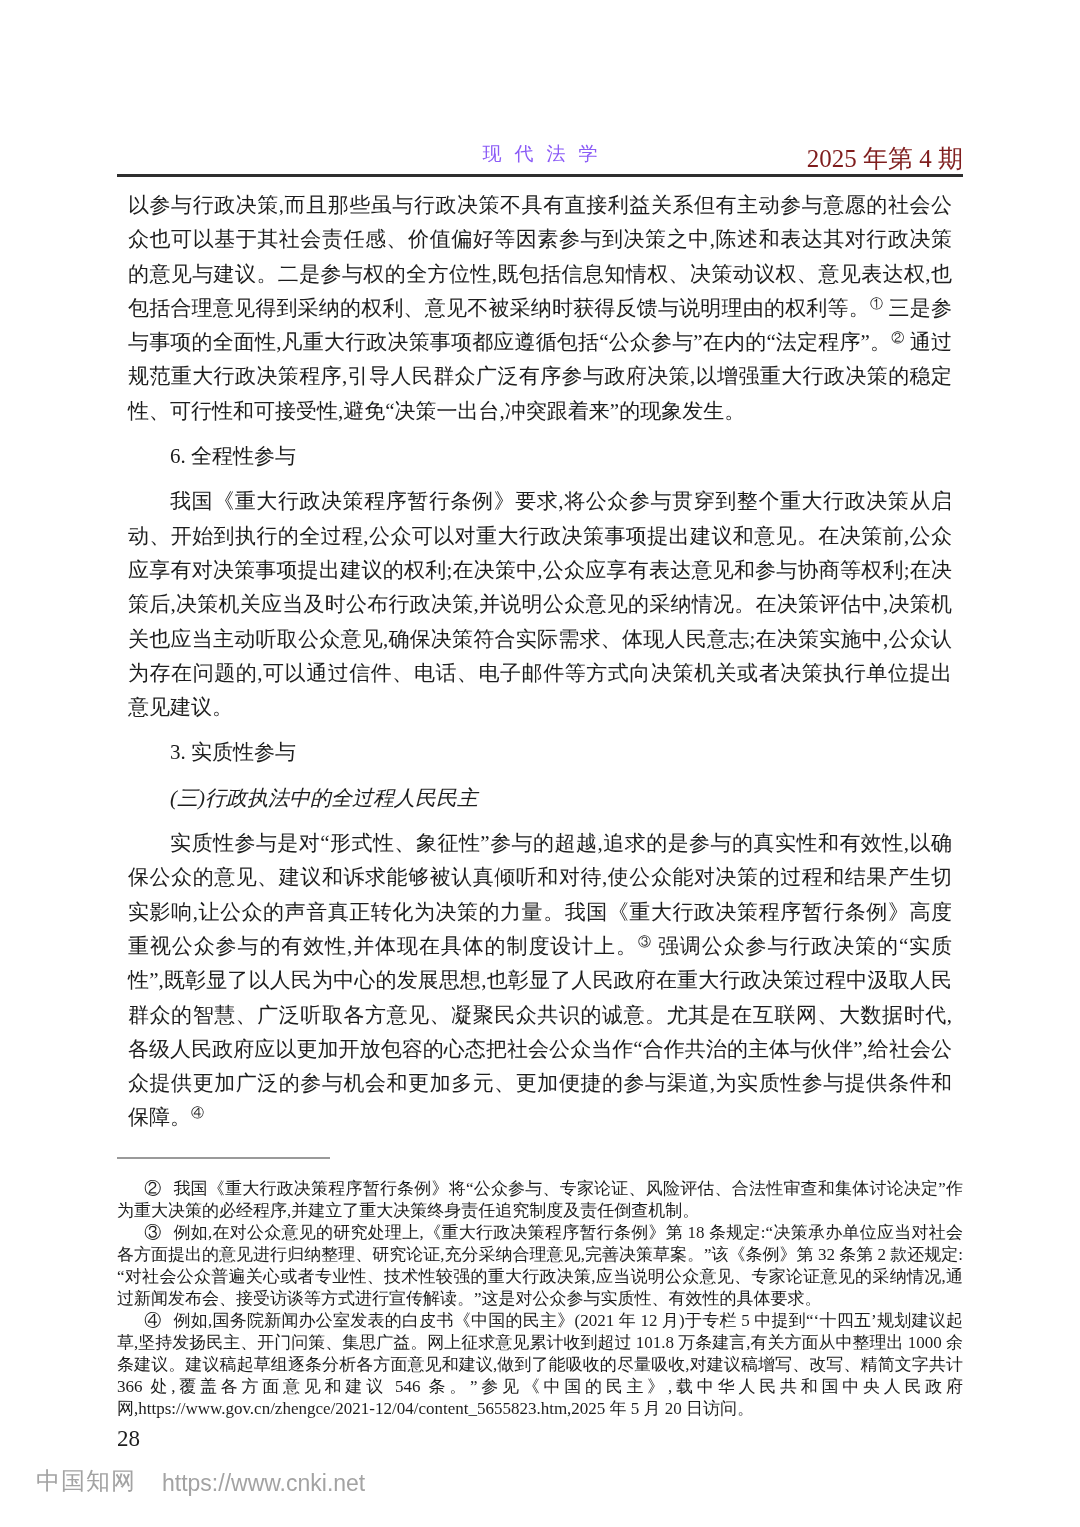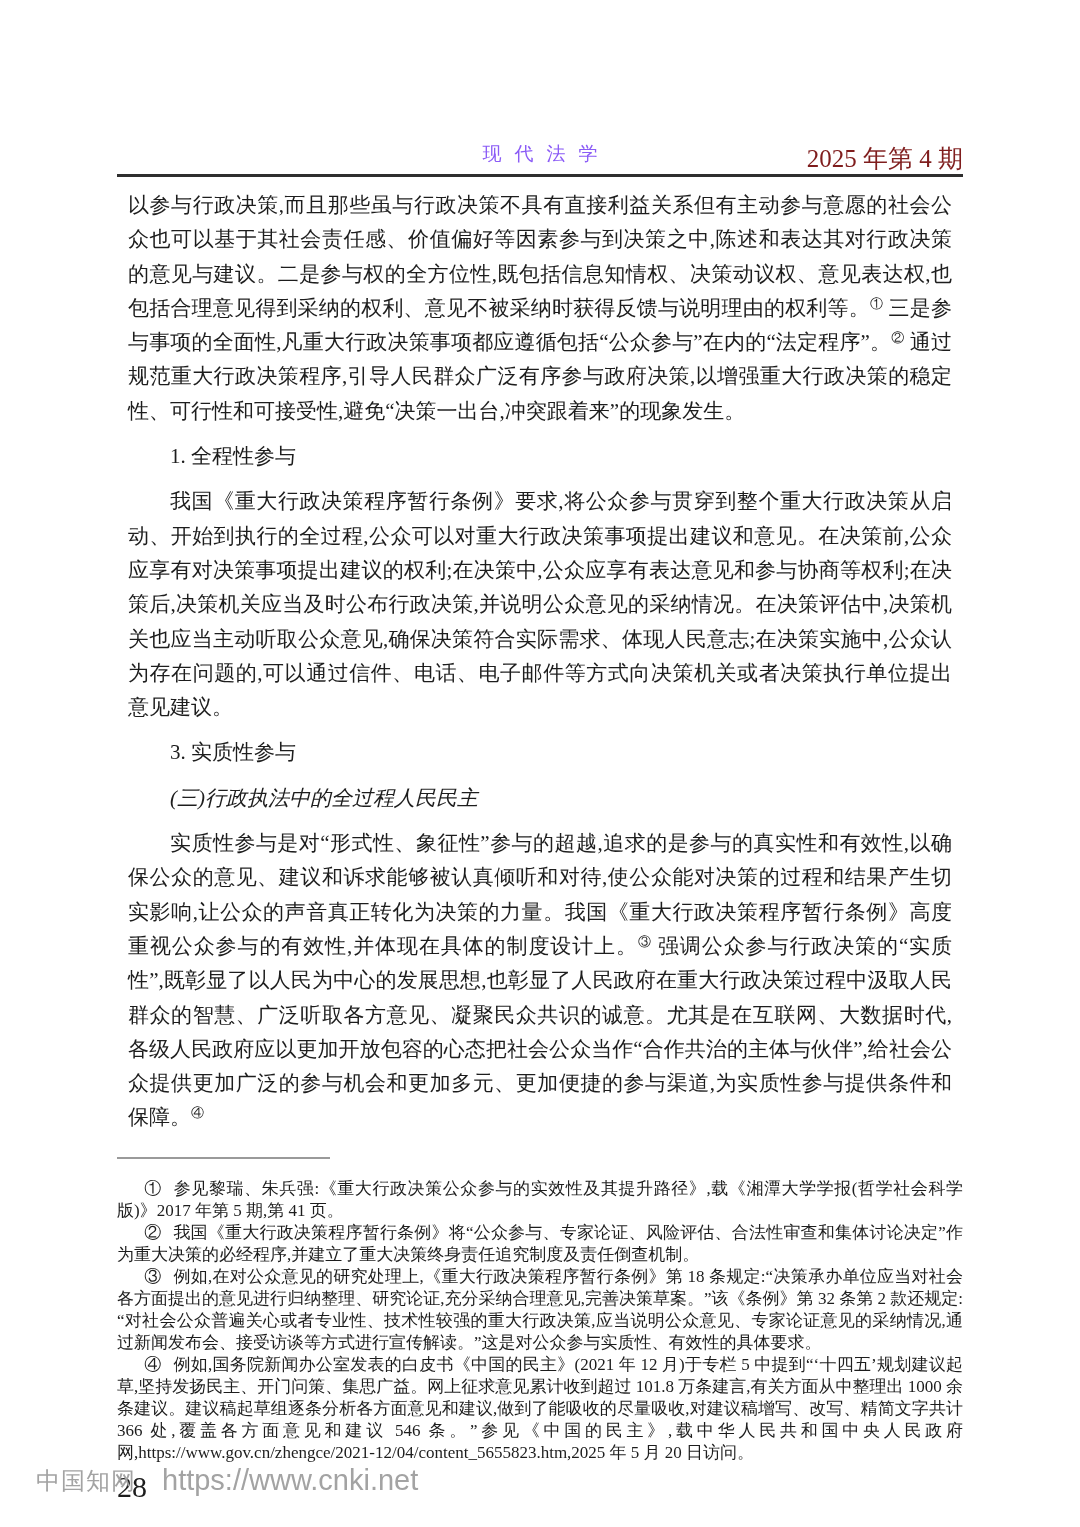--- a/index.html
+++ b/index.html
@@ -33,56 +33,55 @@
   
   .fn-rule{width:213px;height:2px;background:#9a9a9a;margin-top:22px;}
   .footnotes{
     margin-top:19px;
     font-size:17px;line-height:22px;
     text-align:justify;text-justify:inter-ideograph;
   }
   .footnotes p{margin:0;text-indent:1.6em;}
   .fn-num{margin-right:12px;}
   
-  .page-num{margin-top:6px;font-size:30px;color:#1d1d1d;}
+  .page-num{margin-top:6px;font-size:23px;color:#1d1d1d;}
   
   .watermark{
     position:absolute;left:36px;bottom:30px;
     display:flex;align-items:flex-end;gap:26px;
     font-family:"Liberation Sans","DejaVu Sans",sans-serif;
     color:#a3a3a3;
   }
   .wm-name{font-size:24px;letter-spacing:1px;}
-  .wm-url{font-size:29px;}
+  .wm-url{font-size:23px;}
 </style>
 </head>
 <body>
 
 <div class="page">
   <div class="content">
 
     <div class="header-row">
       <div class="journal-title">现代法学</div>
       <div class="issue-label">2025 年第 4 期</div>
     </div>
     <div class="header-rule"></div>
 
     <div class="body-text">
         <p><span>以参与行政决策,而且那些虽与行政决策不具有直接利益关系但有主动参与意愿的社会公众也可以基于其社会责任感、价值偏好等因素参与到决策之中,陈述和表达其对行政决策的意见与建议。二是参与权的全方位性,既包括信息知情权、决策动议权、意见表达权,也包括合理意见得到采纳的权利、意见不被采纳时获得反馈与说明理由的权利等。</span><sup>①</sup><span> 三是参与事项的全面性,凡重大行政决策事项都应遵循包括“公众参与”在内的“法定程序”。</span><sup>②</sup><span> 通过规范重大行政决策程序,引导人民群众广泛有序参与政府决策,以增强重大行政决策的稳定性、可行性和可接受性,避免“决策一出台,冲突跟着来”的现象发生。</span></p>
-        <p class="indent">1. 全程性参与</p>
+        <p class="indent">6. 全程性参与</p>
         <p class="indent"><span>我国《重大行政决策程序暂行条例》要求,将公众参与贯穿到整个重大行政决策从启动、开始到执行的全过程,公众可以对重大行政决策事项提出建议和意见。在决策前,公众应享有对决策事项提出建议的权利;在决策中,公众应享有表达意见和参与协商等权利;在决策后,决策机关应当及时公布行政决策,并说明公众意见的采纳情况。在决策评估中,决策机关也应当主动听取公众意见,确保决策符合实际需求、体现人民意志;在决策实施中,公众认为存在问题的,可以通过信件、电话、电子邮件等方式向决策机关或者决策执行单位提出意见建议。</span></p>
         <p class="indent">3. 实质性参与</p>
         <p class="indent kai">(三)行政执法中的全过程人民民主</p>
         <p class="indent"><span>实质性参与是对“形式性、象征性”参与的超越,追求的是参与的真实性和有效性,以确保公众的意见、建议和诉求能够被认真倾听和对待,使公众能对决策的过程和结果产生切实影响,让公众的声音真正转化为决策的力量。我国《重大行政决策程序暂行条例》高度重视公众参与的有效性,并体现在具体的制度设计上。</span><sup>③</sup><span> 强调公众参与行政决策的“实质性”,既彰显了以人民为中心的发展思想,也彰显了人民政府在重大行政决策过程中汲取人民群众的智慧、广泛听取各方意见、凝聚民众共识的诚意。尤其是在互联网、大数据时代,各级人民政府应以更加开放包容的心态把社会公众当作“合作共治的主体与伙伴”,给社会公众提供更加广泛的参与机会和更加多元、更加便捷的参与渠道,为实质性参与提供条件和保障。</span><sup>④</sup></p>
       </div>
 
     <div class="fn-rule"></div>
 
     <div class="footnotes">
-        <p><span class="fn-num">①</span><span>参见黎瑞、朱兵强:《重大行政决策公众参与的实效性及其提升路径》,载《湘潭大学学报(哲学社会科学版)》2017 年第 5 期,第 41 页。</span></p>
         <p><span class="fn-num">②</span><span>我国《重大行政决策程序暂行条例》将“公众参与、专家论证、风险评估、合法性审查和集体讨论决定”作为重大决策的必经程序,并建立了重大决策终身责任追究制度及责任倒查机制。</span></p>
         <p><span class="fn-num">③</span><span>例如,在对公众意见的研究处理上,《重大行政决策程序暂行条例》第 18 条规定:“决策承办单位应当对社会各方面提出的意见进行归纳整理、研究论证,充分采纳合理意见,完善决策草案。”该《条例》第 32 条第 2 款还规定:“对社会公众普遍关心或者专业性、技术性较强的重大行政决策,应当说明公众意见、专家论证意见的采纳情况,通过新闻发布会、接受访谈等方式进行宣传解读。”这是对公众参与实质性、有效性的具体要求。</span></p>
         <p><span class="fn-num">④</span><span>例如,国务院新闻办公室发表的白皮书《中国的民主》(2021 年 12 月)于专栏 5 中提到“‘十四五’规划建议起草,坚持发扬民主、开门问策、集思广益。网上征求意见累计收到超过 101.8 万条建言,有关方面从中整理出 1000 余条建议。建议稿起草组逐条分析各方面意见和建议,做到了能吸收的尽量吸收,对建议稿增写、改写、精简文字共计 366 处,覆盖各方面意见和建议 546 条。”参见《中国的民主》,载中华人民共和国中央人民政府网,https://www.gov.cn/zhengce/2021-12/04/content_5655823.htm,2025 年 5 月 20 日访问。</span></p>
       </div>
 
     <div class="page-num">28</div>
   </div>
 
   <div class="watermark">
     <span class="wm-name">中国知网</span>

